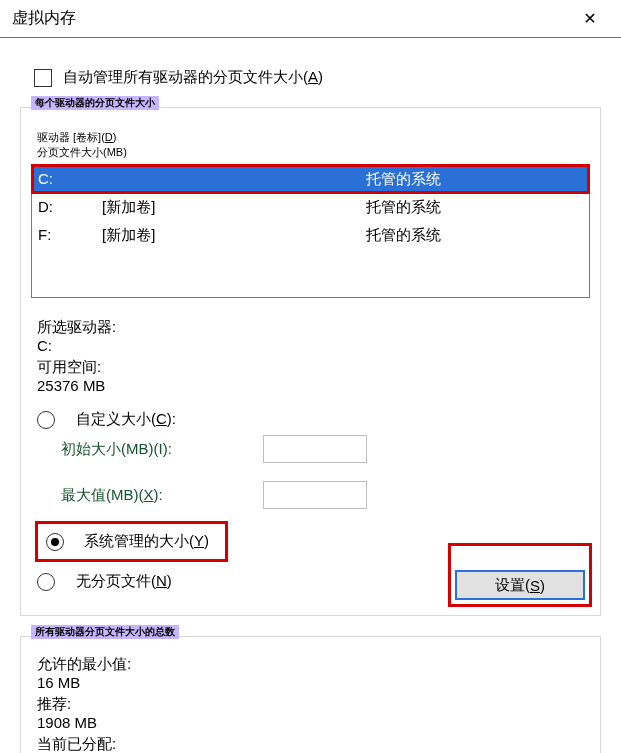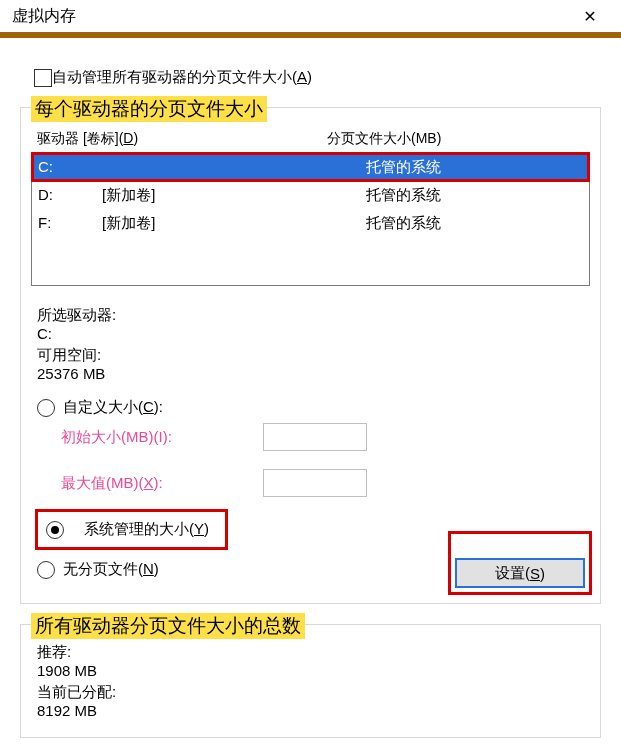--- a/index.html
+++ b/index.html
@@ -7,60 +7,62 @@
     font-family: "Microsoft YaHei", "Segoe UI", Tahoma, sans-serif;
     font-size: 15px;
     background: #fff;
     width: 621px;
     height: 753px;
     overflow: hidden;
     color: #000;
   }
   .titlebar {
     height: 38px;
-    border-bottom: 6px solid #a16207;
+    border-bottom: 1px solid #a16207;
     display: flex;
     align-items: center;
     padding: 0 12px;
     justify-content: space-between;
   }
   .titlebar .title { font-size: 16px; }
   .titlebar .close {
     width: 38px; height: 38px;
     display: flex; align-items: center; justify-content: center;
     font-size: 16px;
     color: #000;
     cursor: default;
   }
   .content { padding: 18px 20px 0 20px; }
 
-  .auto-row { display: flex; align-items: center; gap: 0; padding: 12px 10px 14px 14px; }
+  .auto-row { display: flex; align-items: center; gap: 11px; padding: 12px 10px 14px 14px; }
   .chk {
     width: 18px; height: 18px; border: 1.5px solid #333; display: inline-block;
   }
 
   .group {
     position: relative;
     border: 1px solid #d8d8d8;
     margin-top: 6px;
     padding: 16px 10px 12px 10px;
   }
   .group-label {
     position: absolute;
     top: -12px;
     left: 10px;
-    background: #fde047;
+    background: #c4b5fd;
     padding: 0 4px;
-    font-size: 19px;
+    font-size: 10px;
+    font-weight: bold;
   }
 
   .list-header {
     display: flex;
     padding: 6px 6px 4px 6px;
-    font-size: 14px;
+    font-size: 11px;
+    flex-direction: column;
   }
   .col-drive { width: 290px; }
   .col-size { flex: 1; }
 
   .listbox {
     border: 1px solid #7a7a7a;
     height: 134px;
     background: #fff;
     font-size: 15px;
   }
@@ -72,34 +74,34 @@
   }
   .listrow.selected { background: #2a70d6; color: #fff; }
   .lr-letter { width: 64px; }
   .lr-label  { width: 264px; }
   .lr-size   { flex: 1; }
 
   .kv { display: flex; padding: 2px 6px; flex-direction: column; }
   .kv .k { width: 180px; }
   .kv .v { }
 
-  .radio-row { display: flex; align-items: center; gap: 8px; padding: 4px 6px; }
+  .radio-row { display: flex; align-items: center; gap: 21px; padding: 4px 6px; }
   .radio {
     width: 18px; height: 18px;
     border: 1.5px solid #333;
     border-radius: 50%;
     display: inline-flex;
     align-items: center; justify-content: center;
     background: #fff;
   }
   .radio.checked::after {
     content: ""; width: 8px; height: 8px; background: #000; border-radius: 50%;
   }
 
-  .disabled { color: #ec4899; }
+  .disabled { color: #14532d; }
   .inp {
     width: 104px; height: 28px;
     border: 1px solid #bfbfbf;
     background: #fff;
   }
   .sizes-row { display: flex; align-items: center; gap: 18px; padding: 2px 24px 2px 30px; }
   .sizes-row .lbl { width: 166px; }
 
   .setbtn-wrap {
     position: absolute;
@@ -243,20 +245,24 @@
           <span>)</span>
       </div>
     </div>
 
     <div style="height:8px;"></div>
   </div>
 
   <div class="group2">
     <div class="group-label">所有驱动器分页文件大小的总数</div>
     <div class="kv">
+      <div class="k">允许的最小值:</div>
+      <div class="v">16 MB</div>
+    </div>
+    <div class="kv">
       <div class="k">推荐:</div>
       <div class="v">1908 MB</div>
     </div>
     <div class="kv">
       <div class="k">当前已分配:</div>
       <div class="v">8192 MB</div>
     </div>
   </div>
 
 </div>

